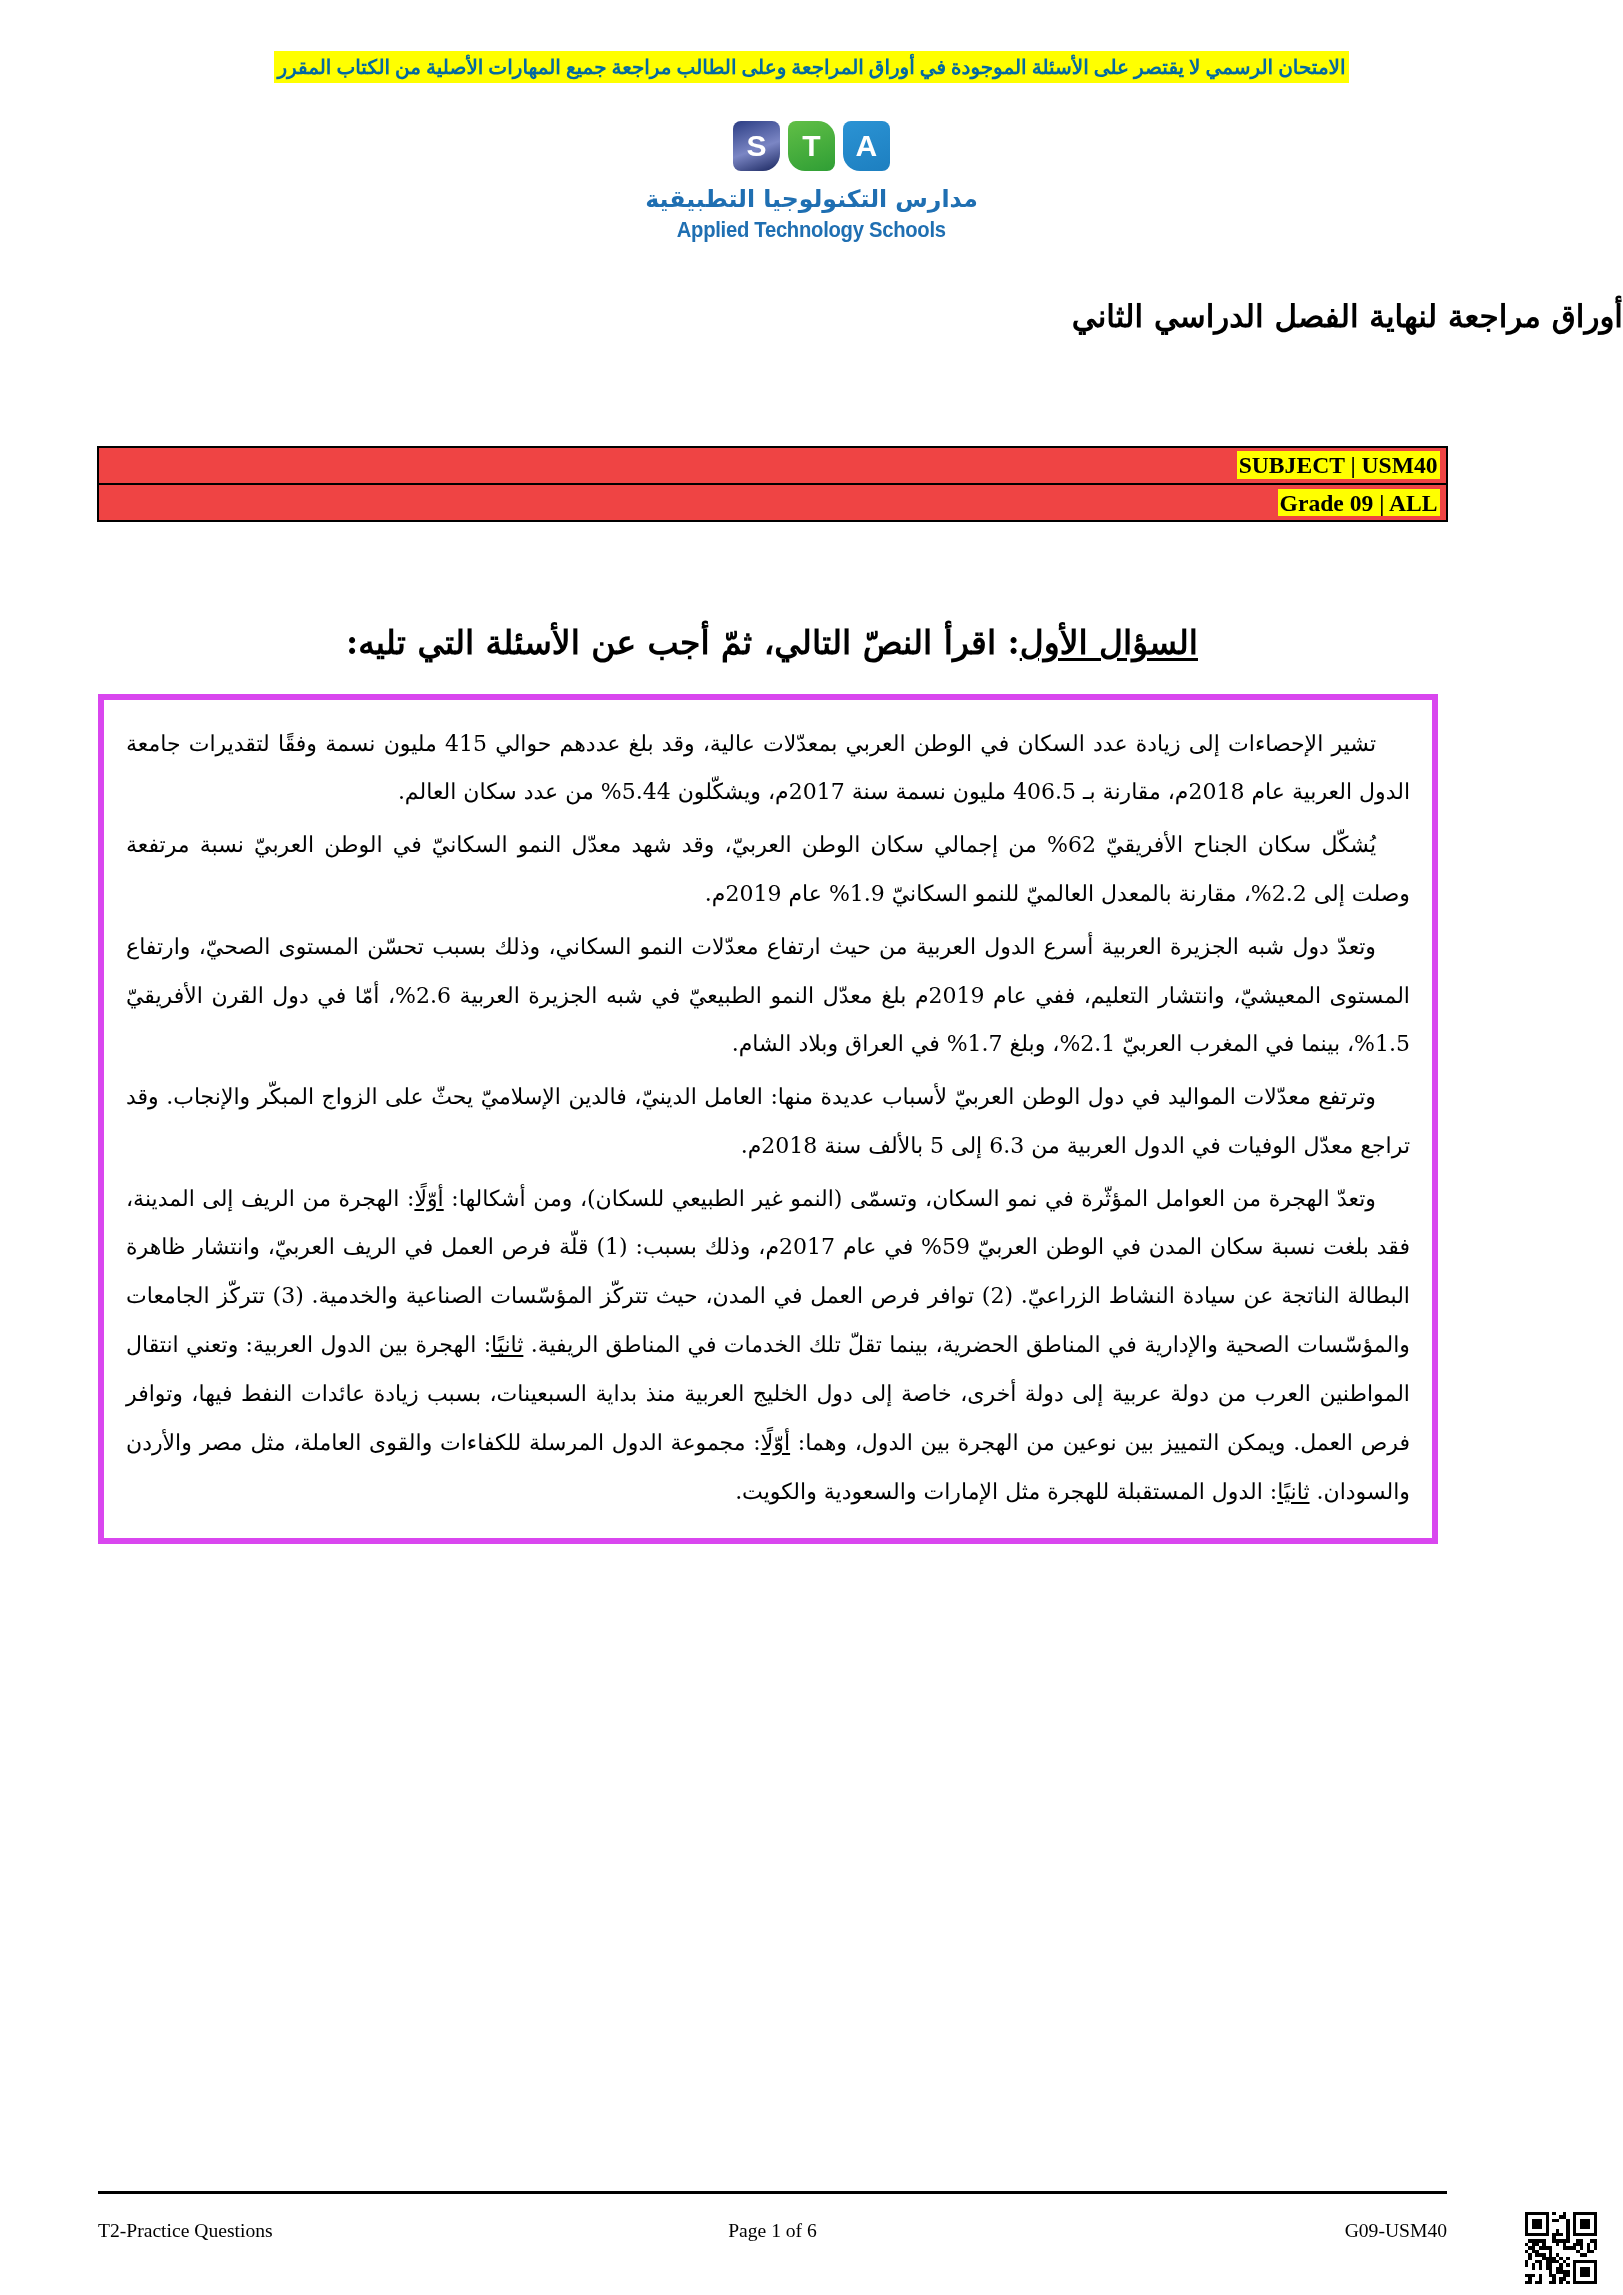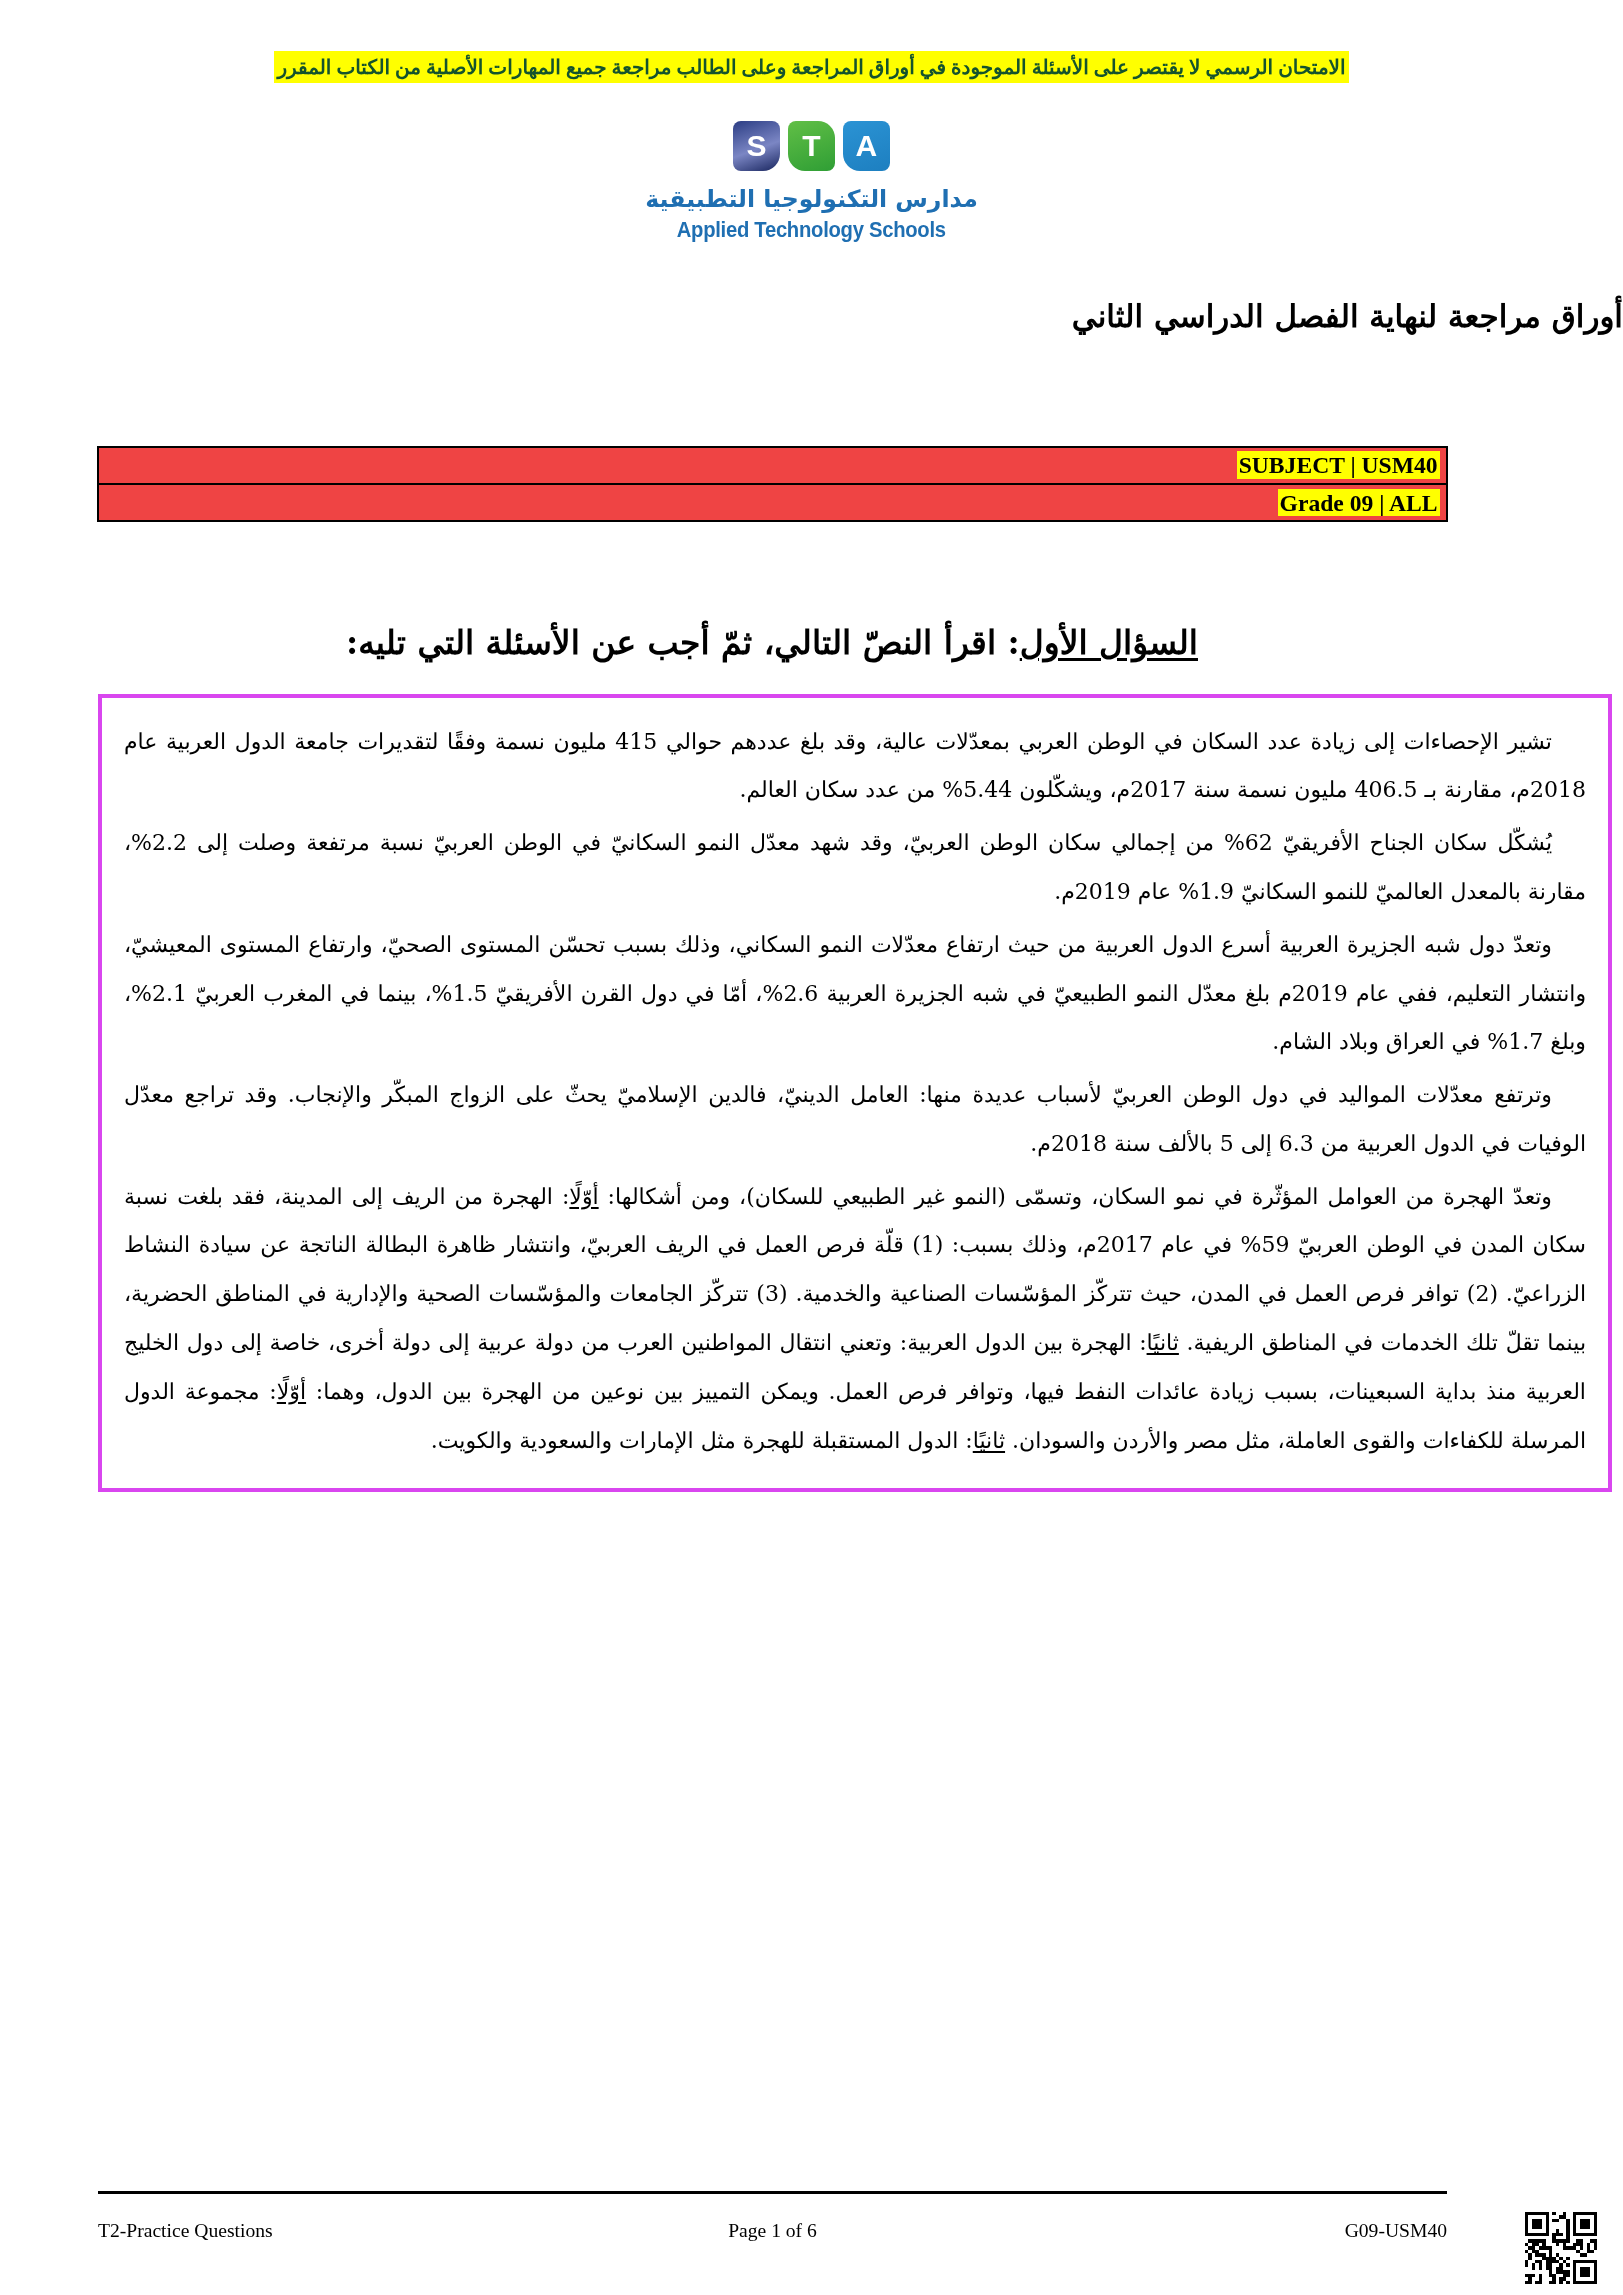--- a/index.html
+++ b/index.html
@@ -27,21 +27,21 @@
   .banner-wrap {
     position: absolute;
     top: 51px;
     left: 0;
     right: 0;
     text-align: center;
   }
   .banner {
     display: inline-block;
     background: #ffff00;
-    color: #14532d;
+    color: #0369a1;
     font-family: "Liberation Serif", "DejaVu Serif", serif;
     font-weight: bold;
     font-size: 20px;
     line-height: 1.35;
     padding: 2.6px 3.9px;
     direction: rtl;
     white-space: nowrap;
   }
 
   
@@ -157,22 +157,22 @@
   .q-heading .u {
     text-decoration: underline;
     text-underline-offset: 3.9px;
   }
 
   
   .passage-box {
     position: absolute;
     top: 694px;
     left: 98px;
-    width: 1514px;
-    border: 4px solid #d946ef;
+    width: 1340px;
+    border: 6px solid #d946ef;
     box-sizing: border-box;
     padding: 19.6px 22px 22px 22px;
     direction: rtl;
     font-family: "DejaVu Serif", "Liberation Serif", serif;
     font-size: 22px;
     line-height: 2.22;
     text-align: justify;
     text-justify: inter-word;
   }
   .passage-box p {

